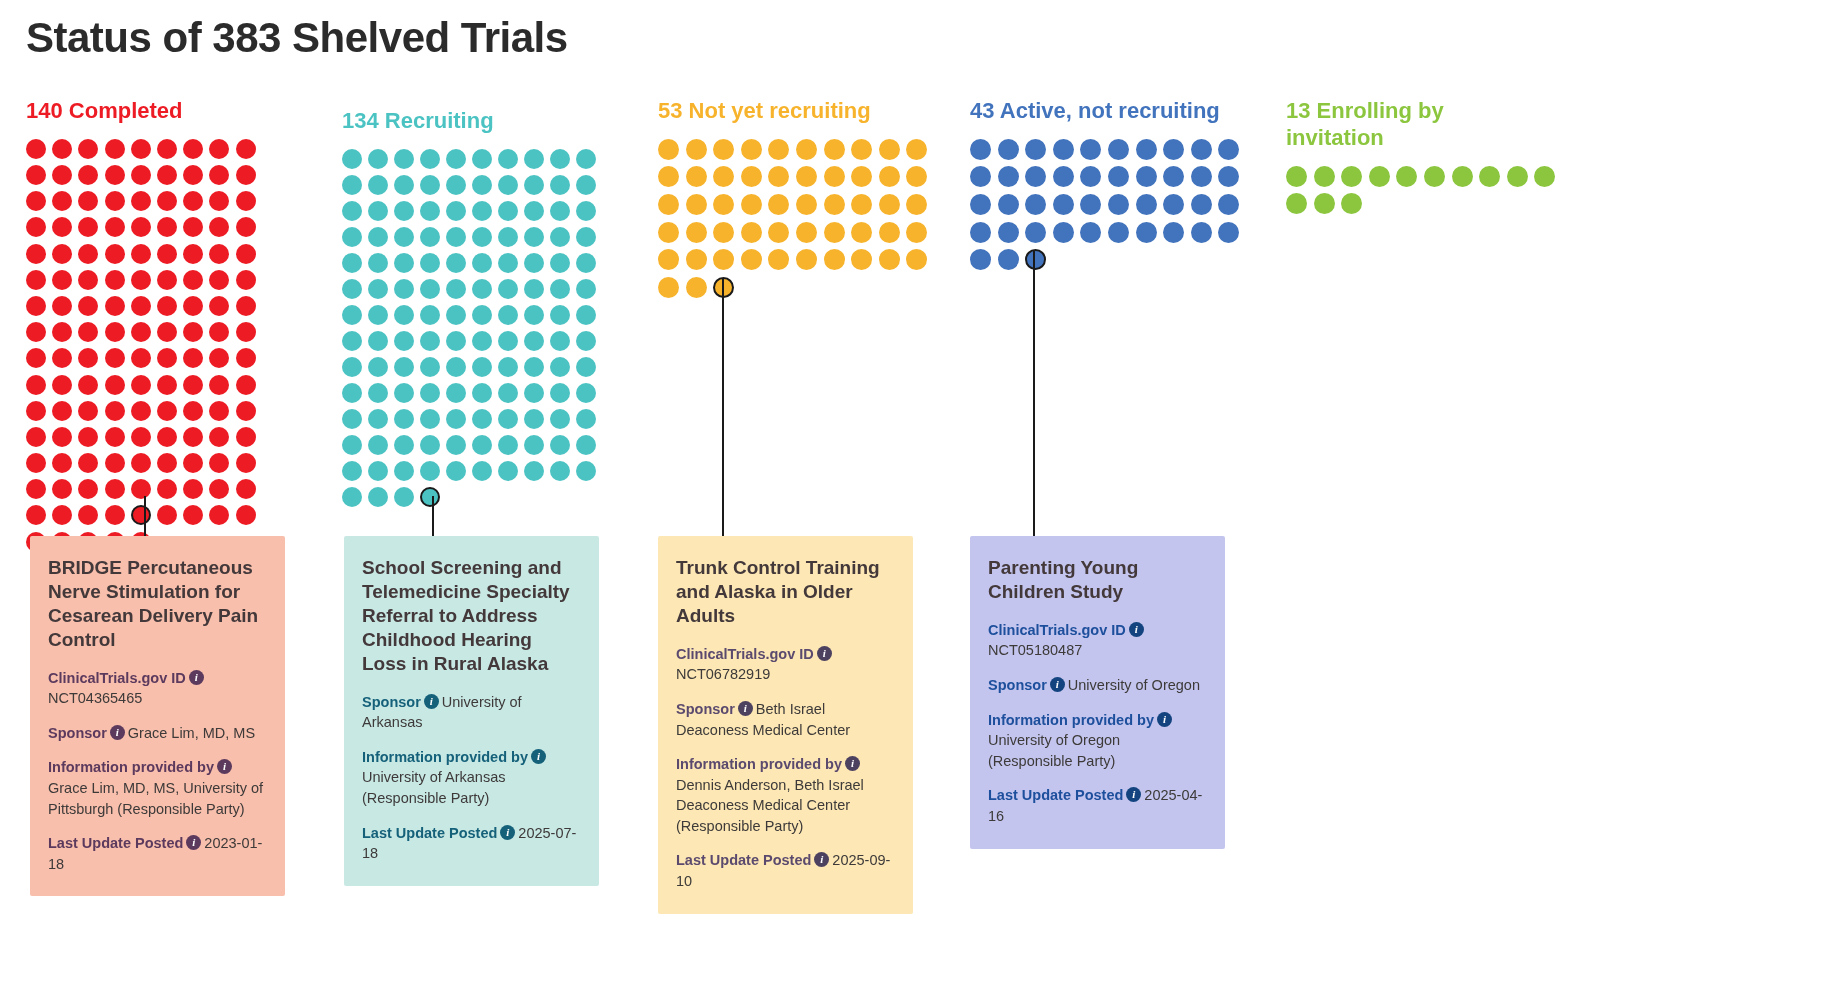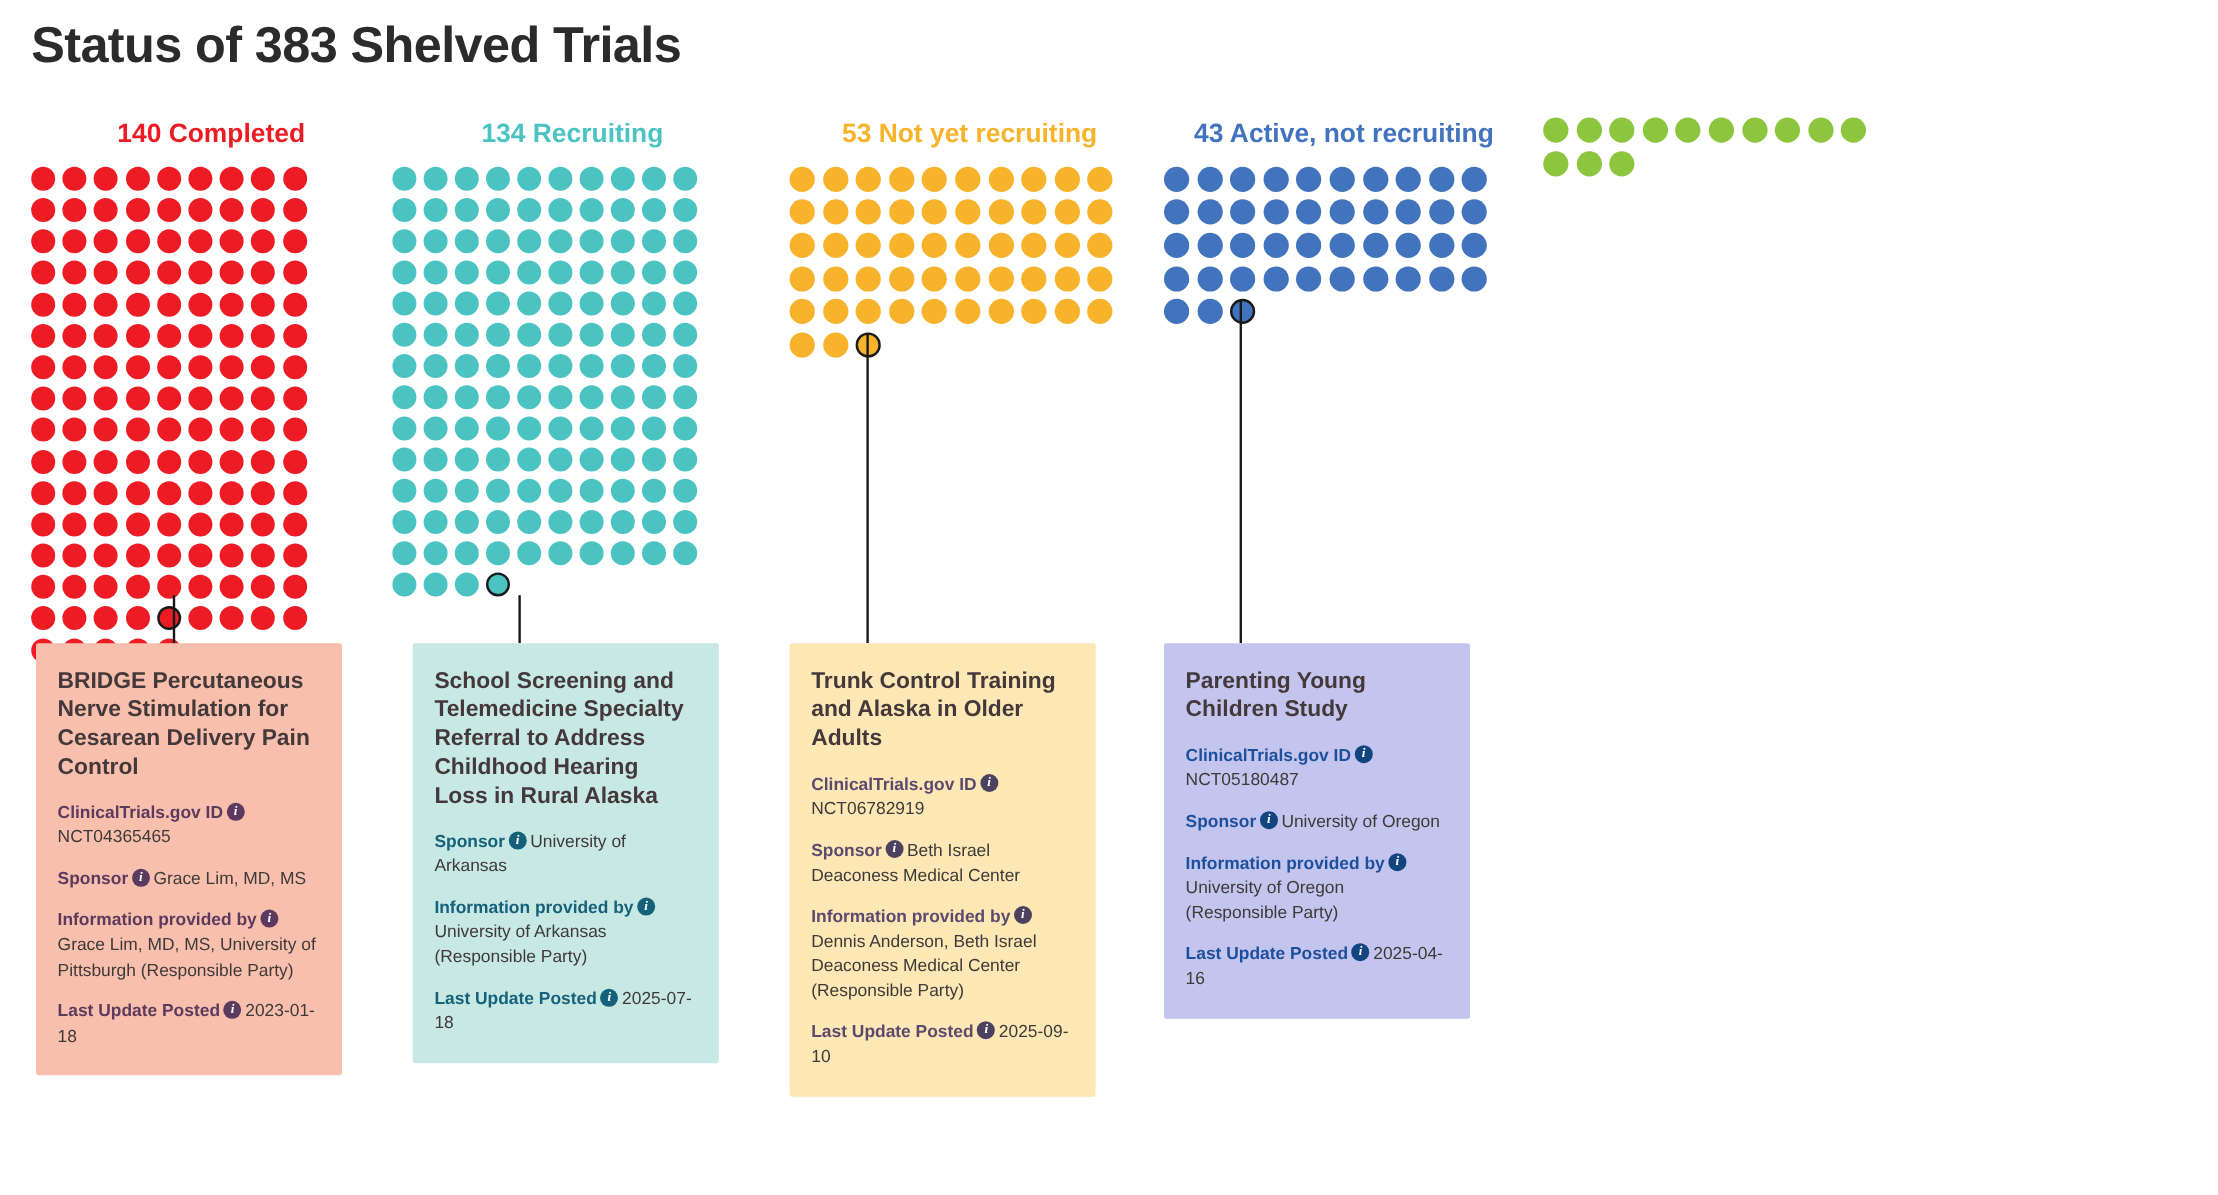--- a/index.html
+++ b/index.html
@@ -24,21 +24,20 @@
     font-size: 42px;
     font-weight: bold;
     color: #2b2b2b;
     letter-spacing: -0.5px;
     white-space: nowrap;
   }
   
   .col {
     position: absolute;
     top: 98px;
-    text-align: center;
   }
   .col-head {
     font-size: 22px;
     font-weight: bold;
     line-height: 1.22;
     margin: 0 0 14px 0;
     white-space: pre-line;
   }
   
   .dots {
@@ -535,21 +534,21 @@
             <span class="dot" style="width: 20px; height: 20px; background: rgb(237, 28, 36);"></span>
           </span>
           <span class="dot-cell">
             <span class="dot" style="width: 20px; height: 20px; background: rgb(237, 28, 36);"></span>
           </span>
           <span class="dot-cell">
             <span class="dot" style="width: 20px; height: 20px; background: rgb(237, 28, 36);"></span>
           </span>
         </div>
       </div>
-      <div class="col" style="left: 327px; width: 300px;">
+      <div class="col" style="left: 342px; width: 300px; margin-top: 10px;">
         <div class="col-head" style="color: rgb(76, 195, 195);">134 Recruiting</div>
         <div class="dots" style="width: 260px; gap: 6px;">
           <span class="dot-cell">
             <span class="dot" style="width: 20px; height: 20px; background: rgb(76, 195, 195);"></span>
           </span>
           <span class="dot-cell">
             <span class="dot" style="width: 20px; height: 20px; background: rgb(76, 195, 195);"></span>
           </span>
           <span class="dot-cell">
             <span class="dot" style="width: 20px; height: 20px; background: rgb(76, 195, 195);"></span>
@@ -1241,20 +1240,22 @@
           </span>
           <span class="dot-cell">
             <span class="dot" style="width: 21px; height: 21px; background: rgb(66, 115, 189);"></span>
           </span>
           <span class="dot-cell">
             <span class="dot highlight" style="width: 21px; height: 21px; background: rgb(66, 115, 189);"></span>
           </span>
         </div>
       </div>
       <div class="col" style="left: 1286px; width: 300px;">
+        <div class="col-head" style="color: rgb(140, 198, 63);">13 Enrolling by
+invitation</div>
         <div class="dots" style="width: 276px; gap: 6.6px;">
           <span class="dot-cell">
             <span class="dot" style="width: 21px; height: 21px; background: rgb(140, 198, 63);"></span>
           </span>
           <span class="dot-cell">
             <span class="dot" style="width: 21px; height: 21px; background: rgb(140, 198, 63);"></span>
           </span>
           <span class="dot-cell">
             <span class="dot" style="width: 21px; height: 21px; background: rgb(140, 198, 63);"></span>
           </span>

